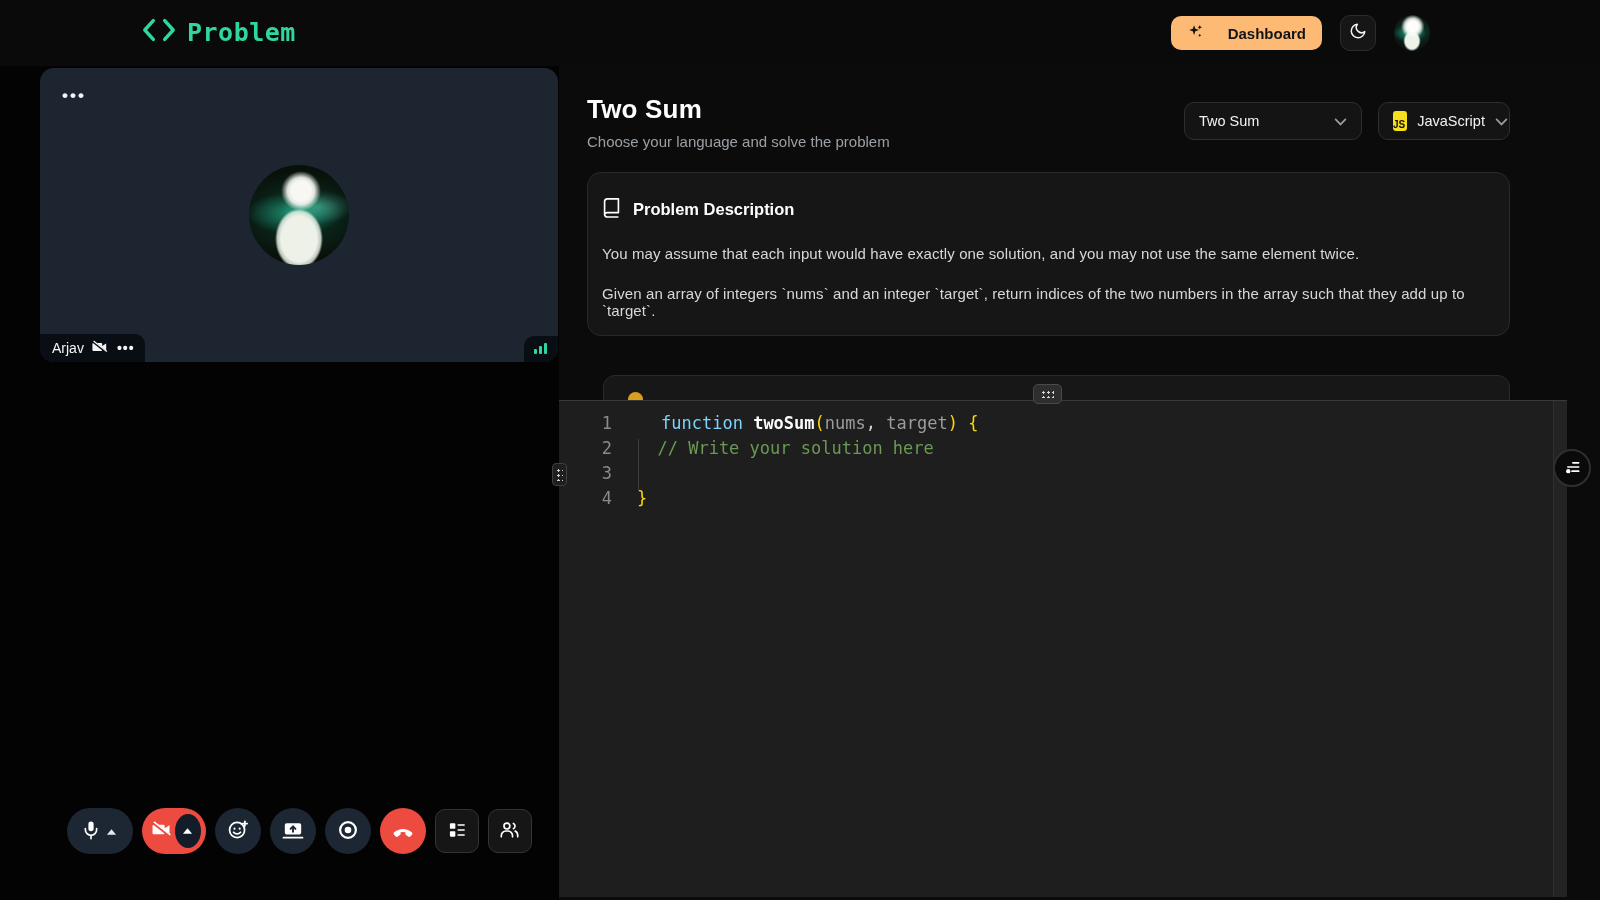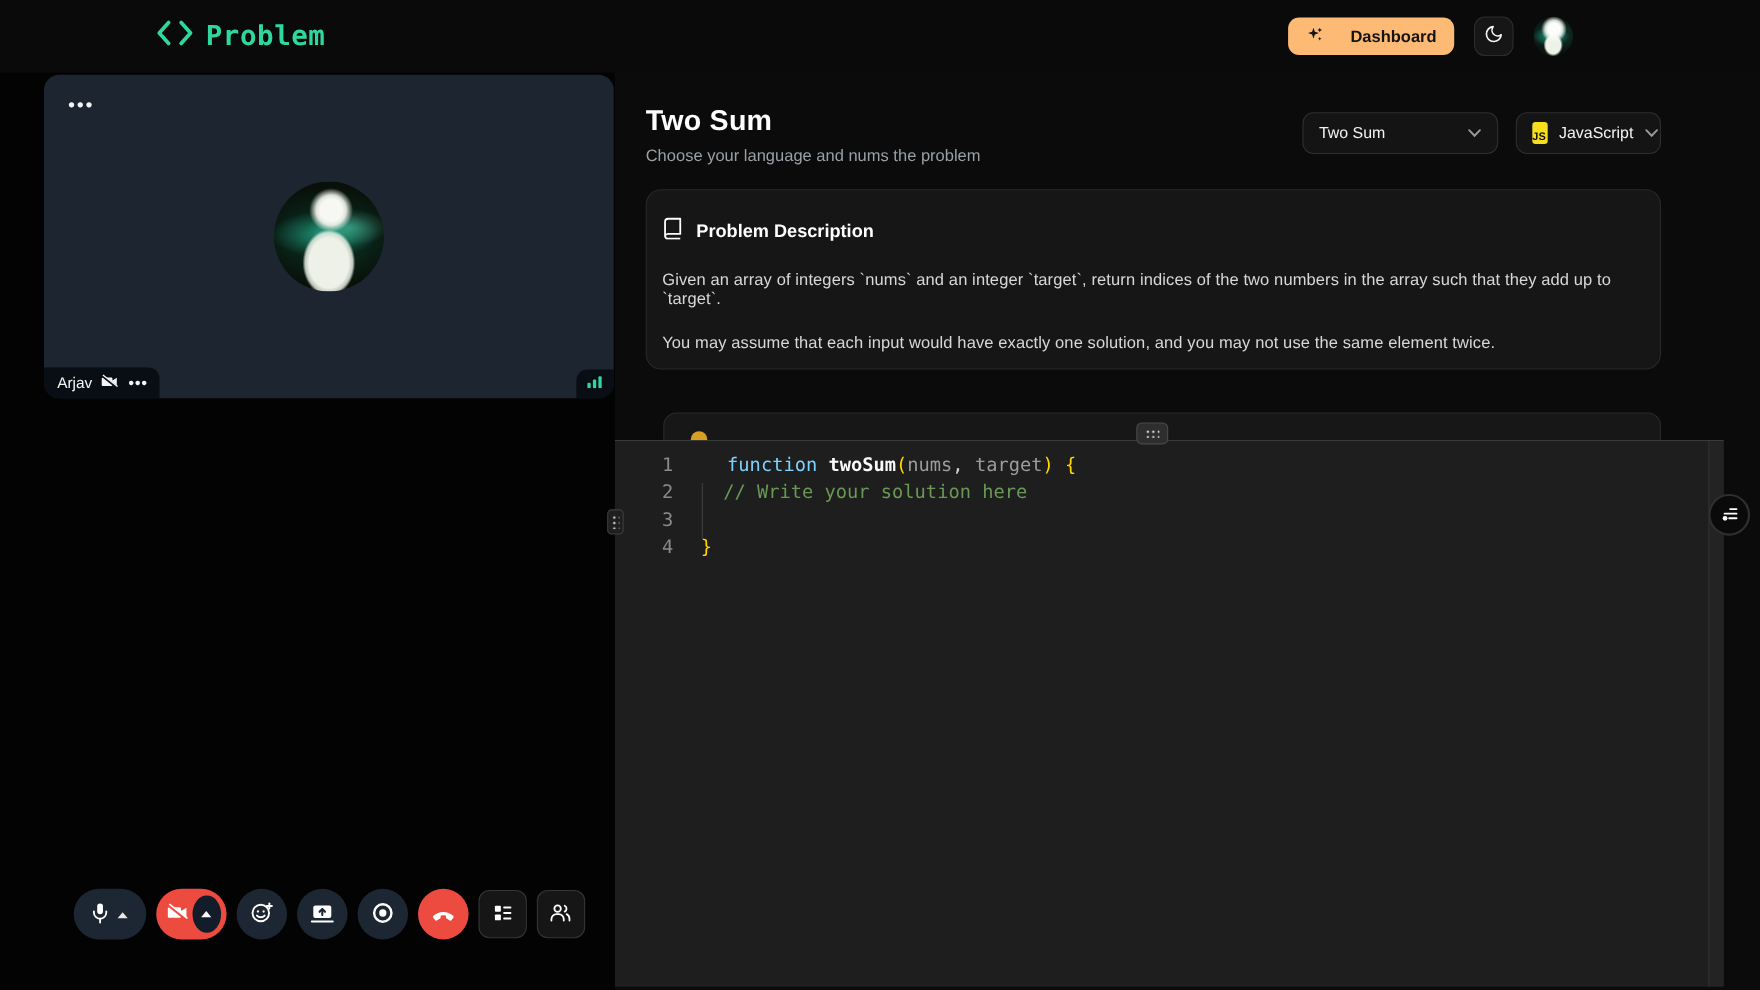--- a/index.html
+++ b/index.html
@@ -251,21 +251,21 @@
             <path d="M18.5 12.8a5.4 5.4 0 0 1 3 4.8v1.9"></path>
           </svg>
         </span>
       </button>
     </div>
   </div>
 
   <div class="right-panel">
     <div class="panel-title">
       <h1>Two Sum</h1>
-      <p>Choose your language and nums the problem</p>
+      <p>Choose your language and solve the problem</p>
     </div>
     <div class="selects">
       <div class="select sel-problem">
         <span class="grow">Two Sum</span>
         <span>
           <svg width="13" height="8" viewBox="0 0 14 9" fill="none" stroke="#9a9a9a" stroke-width="2" stroke-linecap="round">
               <path d="M1.5 1.5L7 7.2l5.5-5.7"></path>
             </svg>
         </span>
       </div>
@@ -282,22 +282,22 @@
 
     <div class="problem-card">
       <div class="card-head">
         <span>
           <svg width="19" height="21" viewBox="0 0 22 24" fill="none" stroke="#fff" stroke-width="1.9" stroke-linejoin="round">
             <path d="M3 20.2V5.3A3.3 3.3 0 0 1 6.3 2H19v16H6.3A3.3 3.3 0 0 0 3 20.2 3.3 3.3 0 0 0 6.3 23H19"></path>
           </svg>
         </span>
         <b>Problem Description</b>
       </div>
+      <p>You may assume that each input would have exactly one solution, and you may not use the same element twice.</p>
       <p>Given an array of integers `nums` and an integer `target`, return indices of the two numbers in the array such that they add up to `target`.</p>
-      <p>You may assume that each input would have exactly one solution, and you may not use the same element twice.</p>
     </div>
   </div>
 
   <div class="hidden-card"></div>
   <div class="hidden-icon"></div>
 
   <div class="editor">
     <div class="editor-inner">
       <div class="gutter">
           <div class="code-line">1</div>

